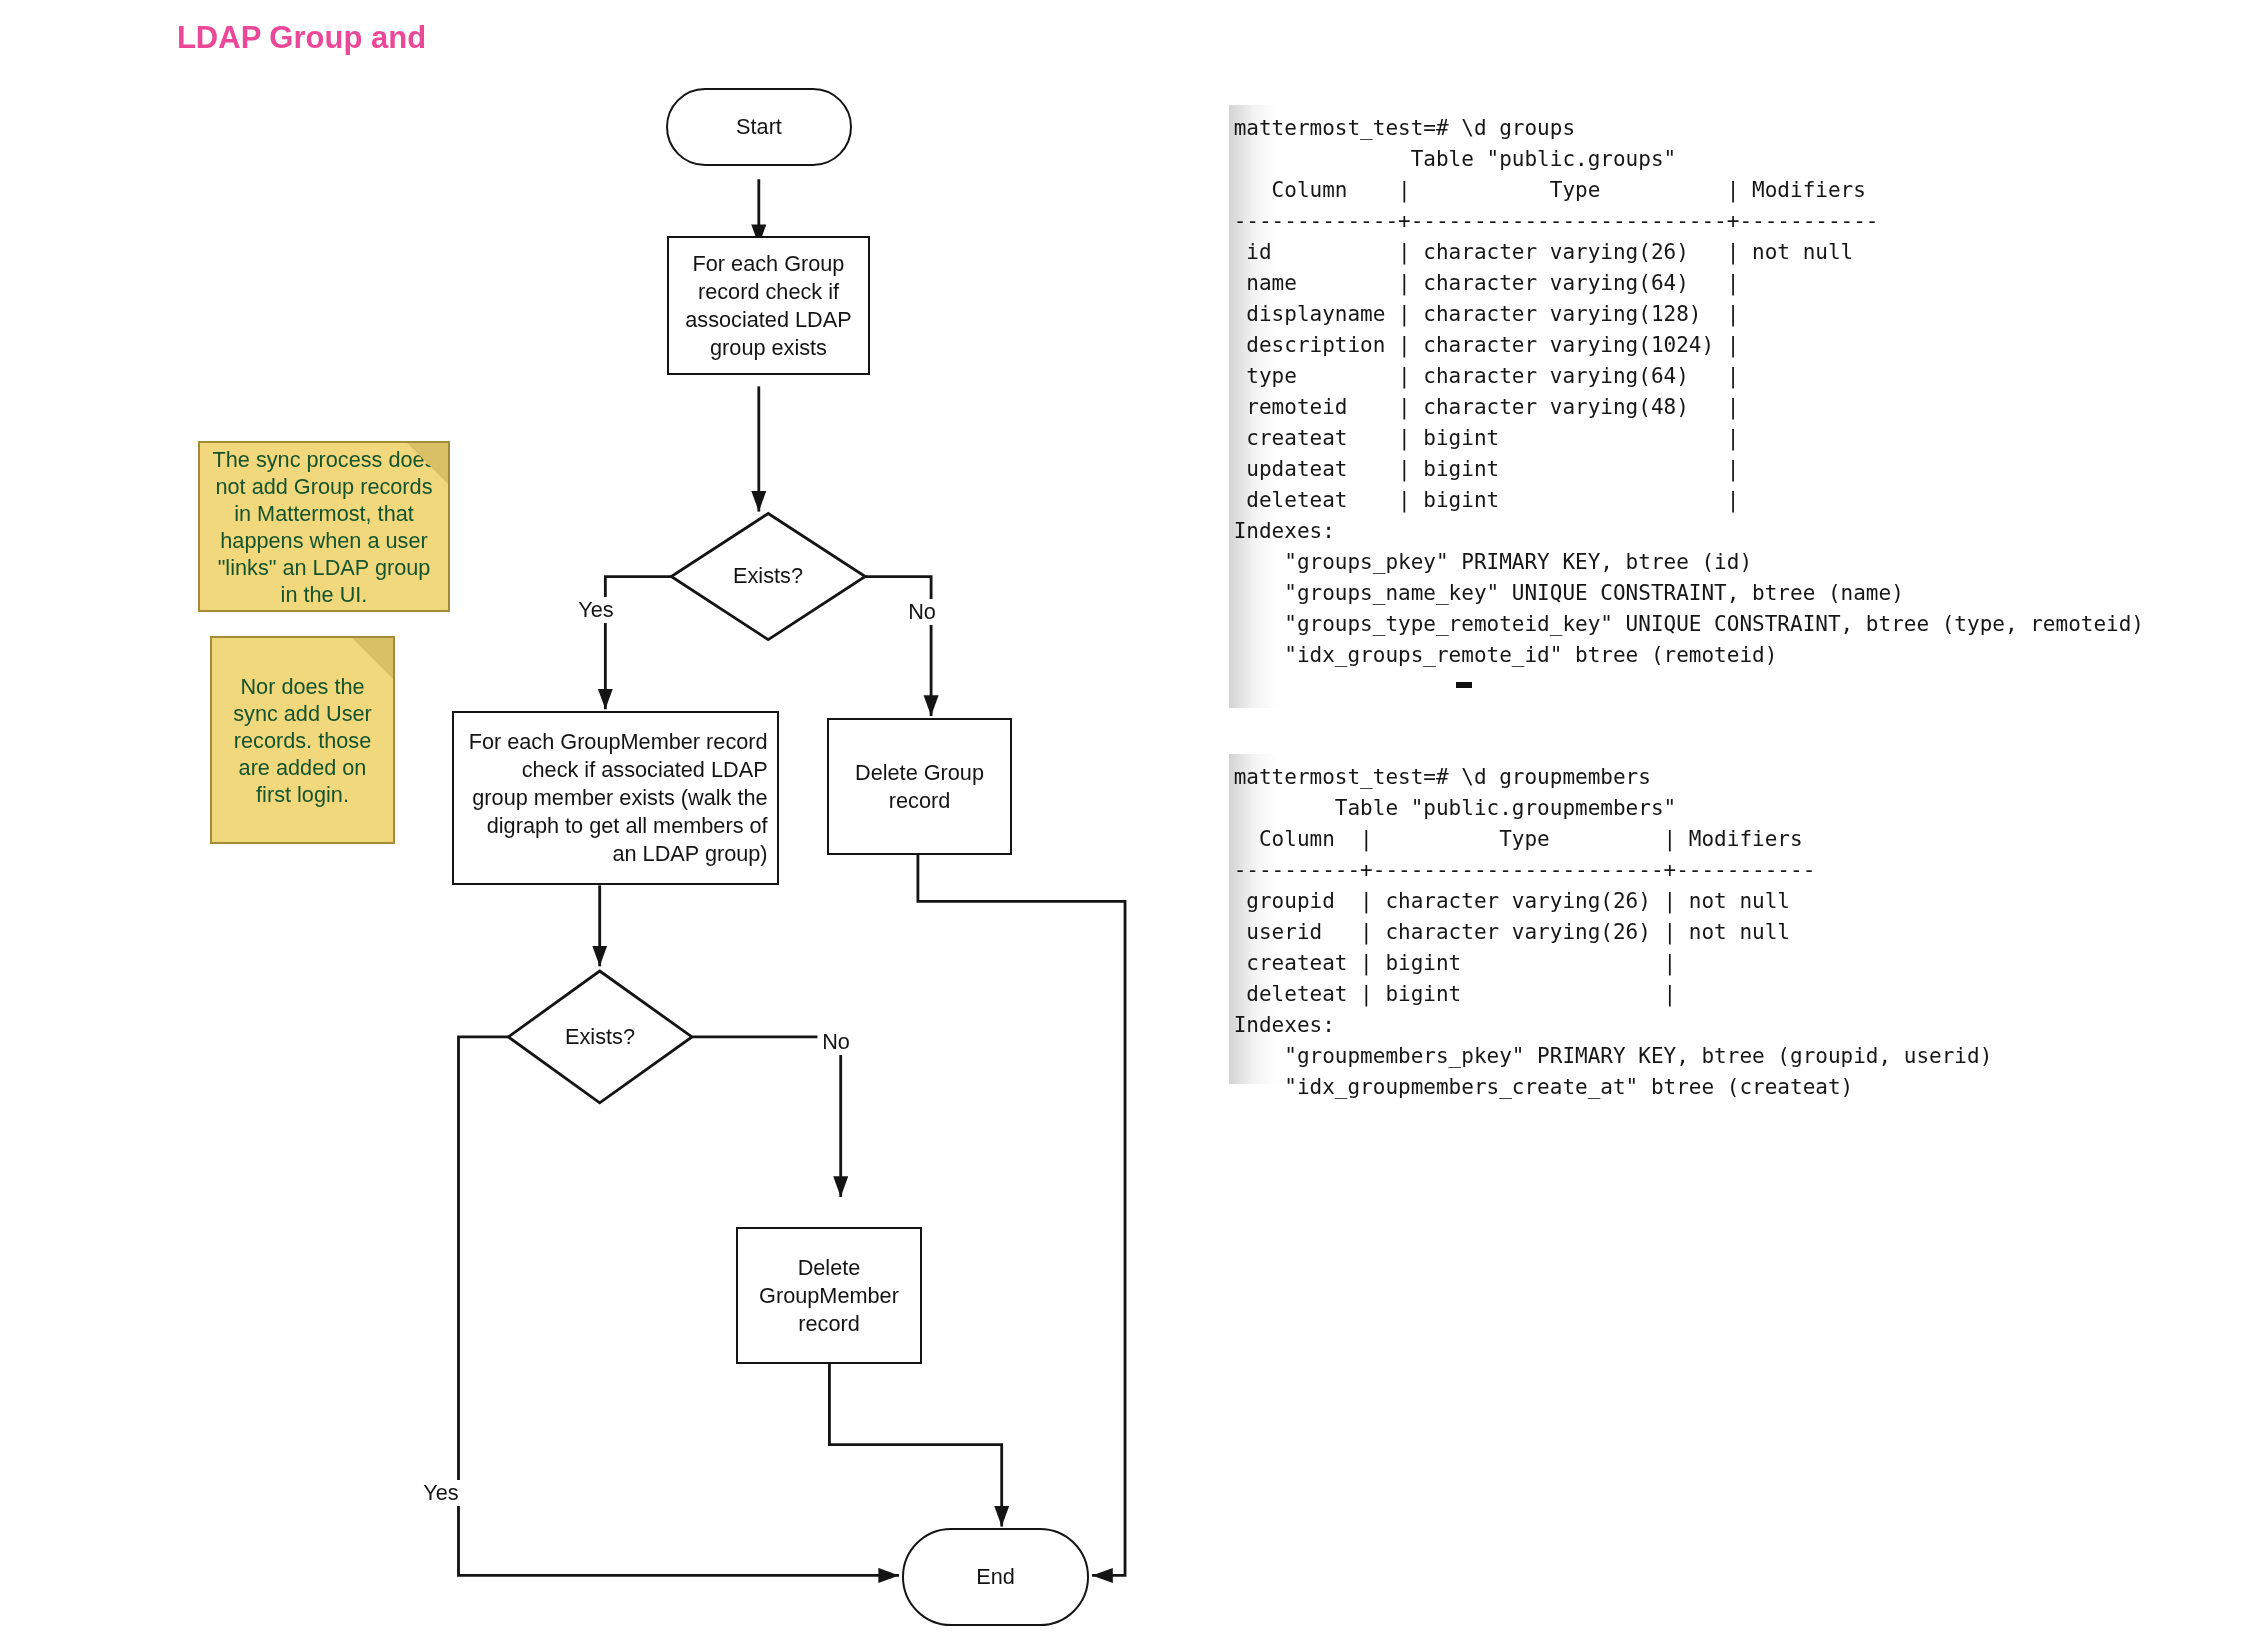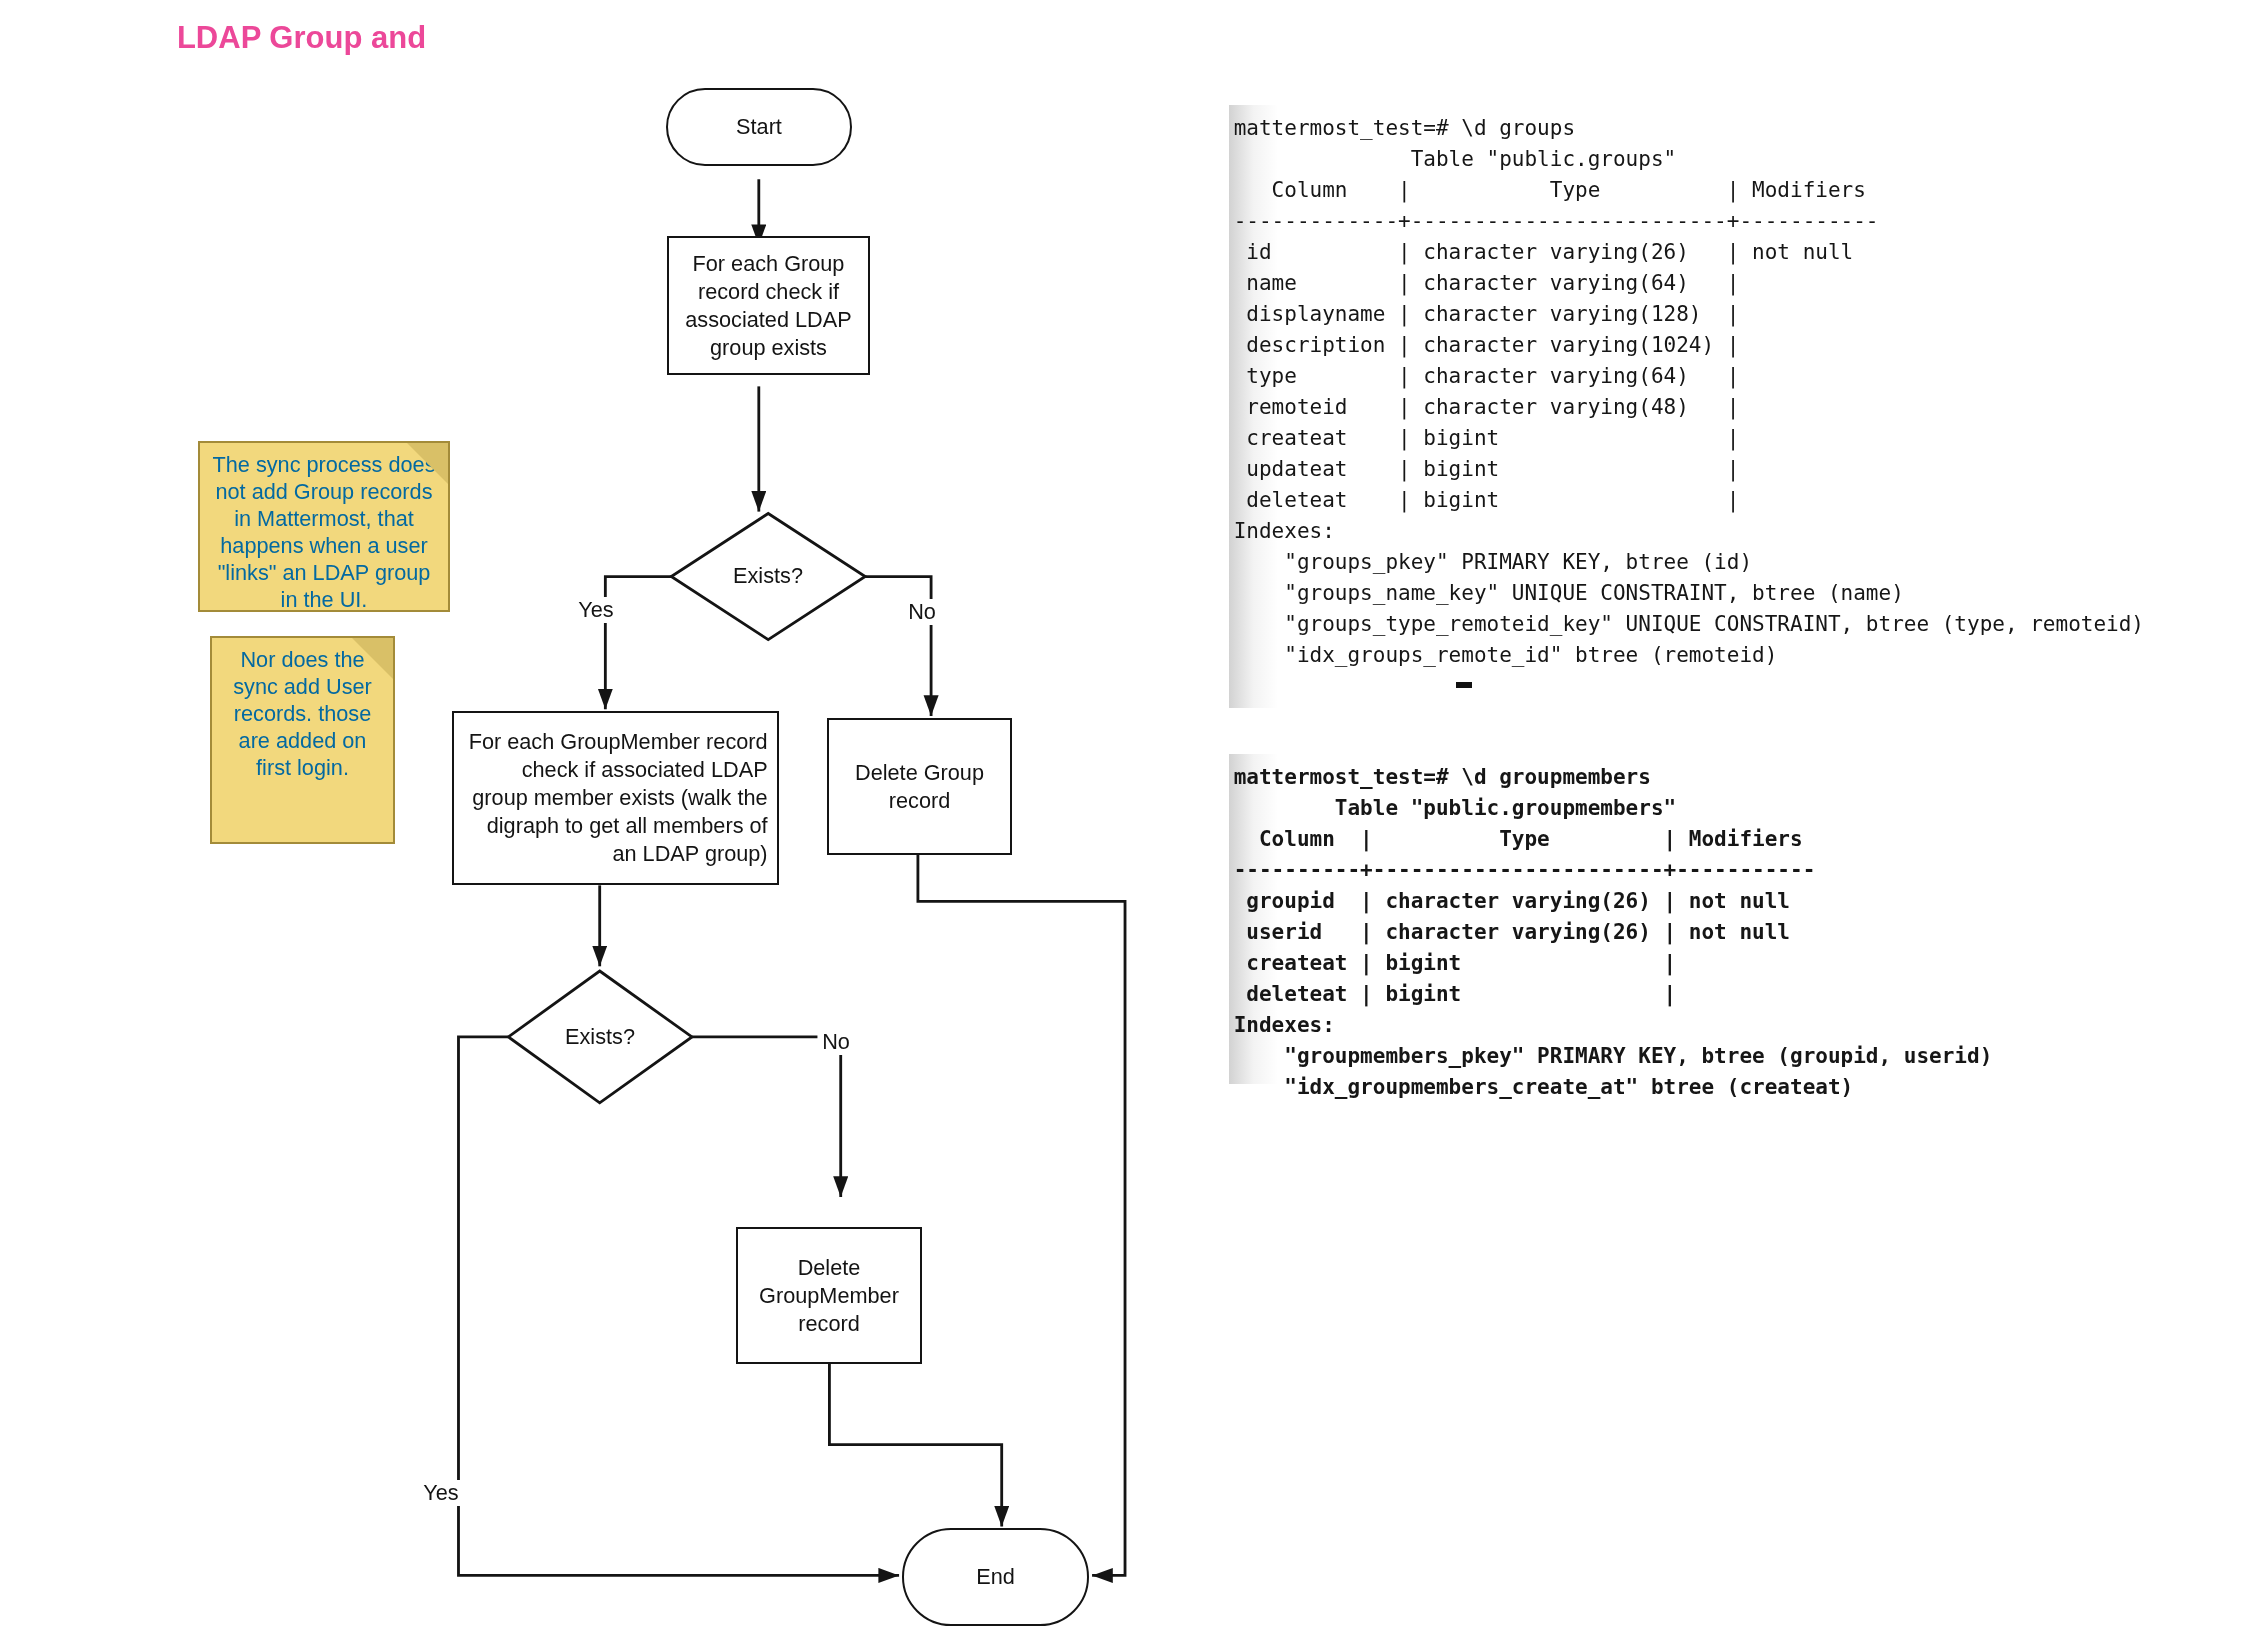--- a/index.html
+++ b/index.html
@@ -38,36 +38,36 @@
     z-index:3;background:#ffffff;padding:0 4.7px;font-size:21.7px;line-height:26px;
     transform:translate(-50%,-50%);
   }
   .el-yes1{left:596px;top:610px;}
   .el-no1{left:922px;top:612px;}
   .el-no2{left:836px;top:1042px;}
   .el-yes2{left:441px;top:1493px;}
   
   .note{
     box-sizing:border-box;background:#f2d87d;border:2.8px solid #a38b39;
-    display:flex;align-items:flex-start;justify-content:center;text-align:center;
-    font-size:21.7px;line-height:27px;padding:7.5px 11.3px;z-index:2;color:#0369a1;
+    display:flex;align-items:center;justify-content:center;text-align:center;
+    font-size:21.7px;line-height:27px;padding:7.5px 11.3px;z-index:2;color:#14532d;
   }
   .note-1{left:198px;top:441px;width:252px;height:171px;}
   .note-2{left:198px;top:636px;width:185px;height:208px;margin-left:12px;}
   .fold{
     position:absolute;top:0;right:0;width:0;height:0;z-index:3;
     border-top:41px solid #d9c067;border-left:41px solid transparent;
   }
   
   .terminal{
     box-sizing:border-box;z-index:2;
     background:linear-gradient(to right,#d2d2d2 0px,#f3f3f3 24.5px,#ffffff 49px);
   }
   .t-groups{left:1229px;top:105px;width:942px;height:603px;}
-  .t-groupmembers{left:1229px;top:754px;width:725px;height:330px;font-weight:bold;}
+  .t-groupmembers{left:1229px;top:754px;width:725px;height:330px;}
   .terminal pre{
     margin:0;padding:7.5px 0 0 4.7px;
     font-family:"DejaVu Sans Mono", monospace;
     font-size:21px;line-height:31px;color:#161616;white-space:pre;
   }
   .cursor-dash{
     left:1456px;top:682px;width:16px;height:5.6px;background:#111;z-index:3;
   }
 </style>
 </head>

